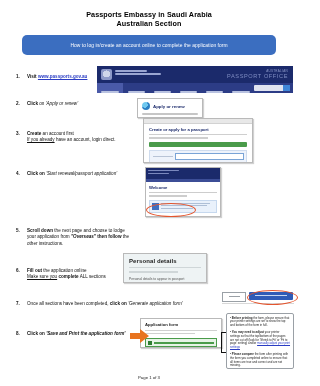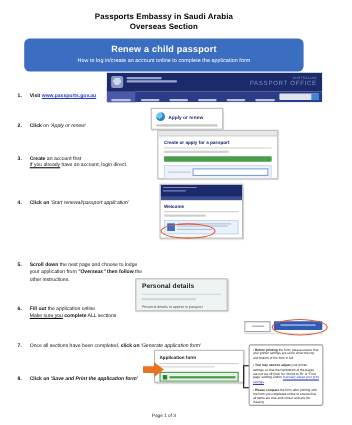--- a/index.html
+++ b/index.html
@@ -137,25 +137,24 @@
   .footer{position:absolute;left:0;bottom:6px;width:100%;text-align:center;
           font-size:4.3px;color:#222;}
 </style>
 </head>
 <body>
 
 <div class="page">
 
   <div class="doc-title">
     <div>Passports Embassy in Saudi Arabia</div>
-    <div>Overseas Section</div>
+    <div>Australian Section</div>
   </div>
 
   <div class="banner">
-    <div class="banner-title">Renew a child passport</div>
     <div class="banner-sub">How to log in/create an account online to complete the application form</div>
   </div>
 
   <div class="steps">
 
     <div class="step" style="left:6px;top:10px;width:95px;">
       <span class="num">1.</span>
       <span class="body"><span class="b">Visit</span>
         <span class="lnk">www.passports.gov.au</span></span>
     </div>

